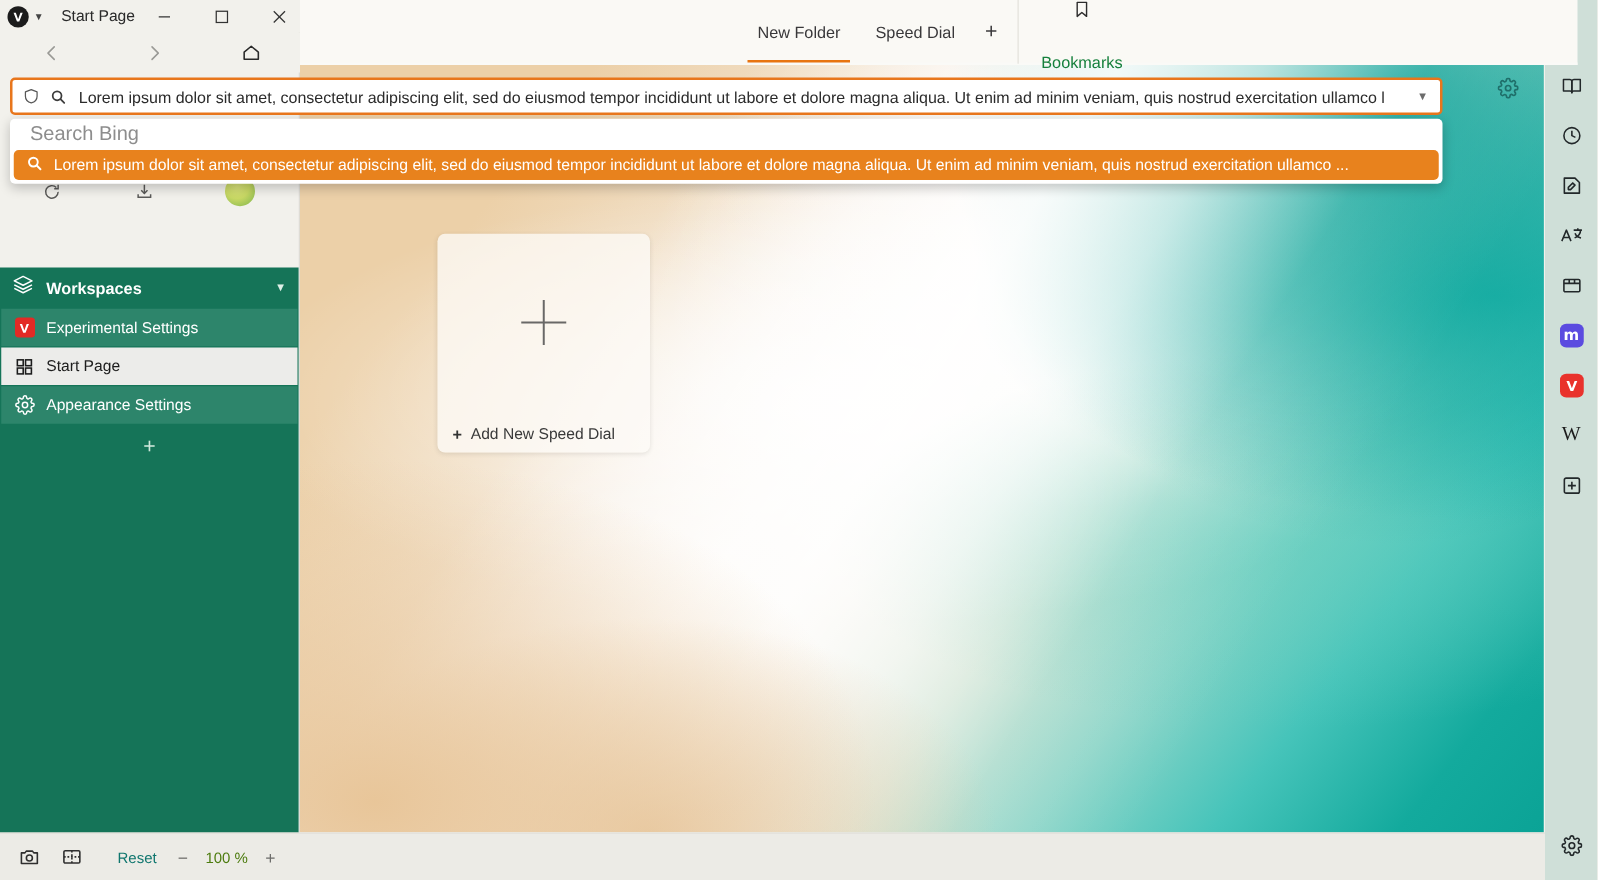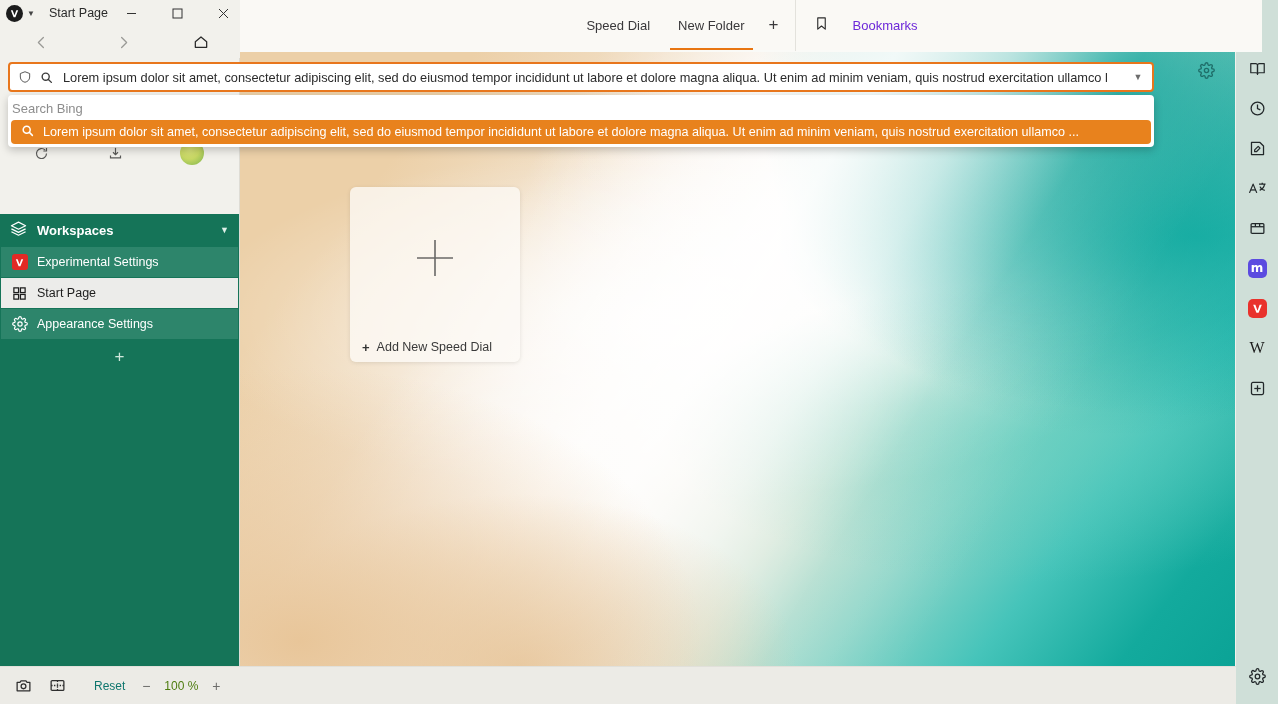--- a/index.html
+++ b/index.html
@@ -96,21 +96,21 @@
     width: 30px; height: 100%;
     display: flex; align-items: center; justify-content: center;
     font-size: 17px; color: #3b3a3c; font-weight: 300;
   }
   .tab-sep {
     width: 1px; height: 52px; background: #e3e2dc; margin: 0 6px;
   }
   .panel-link {
     height: 100%; display: flex; align-items: center;
     gap: 24px; padding: 0 12px;
-    font-size: 13px; color: #6d28d9; white-space: nowrap;
+    font-size: 13px; color: #15803d; white-space: nowrap; flex-direction: column;
   }
   .panel-link svg { flex: none; }
 
   
   .page {
     position: absolute; top: 52px; left: 240px;
     width: 995px; height: 614px;
     overflow: hidden;
     background:
       radial-gradient(circle at 88% 4%, rgba(5,160,150,.95) 0%, rgba(5,160,150,0) 34%),
@@ -266,22 +266,22 @@
     width: 1146px; height: 52px;
     background: #ffffff;
     border-radius: 4px;
     box-shadow: 0 3px 9px rgba(0,0,0,.22);
     z-index: 39;
     overflow: hidden;
     padding-top: 4px;
   }
   .dd-group {
     height: 18px; display: flex; align-items: center;
-    padding-left: 4px;
-    font-size: 13px; color: #8d8d8d;
+    padding-left: 16px;
+    font-size: 16px; color: #8d8d8d;
   }
   .dd-row {
     margin: 3px 3px 0 3px;
     height: 24px;
     background: #e8821d;
     border-radius: 4px;
     display: flex; align-items: center;
     padding: 0 10px; gap: 9px;
     color: #ffffff; font-size: 12.6px;
     white-space: nowrap; overflow: hidden;
@@ -379,25 +379,25 @@
         <circle cx="12" cy="12" r="3"></circle>
         <path d="M19.4 15a1.65 1.65 0 0 0 .33 1.82l.06.06a2 2 0 1 1-2.83 2.83l-.06-.06a1.65 1.65 0 0 0-1.82-.33 1.65 1.65 0 0 0-1 1.51V21a2 2 0 1 1-4 0v-.09A1.65 1.65 0 0 0 9 19.4a1.65 1.65 0 0 0-1.82.33l-.06.06a2 2 0 1 1-2.83-2.83l.06-.06A1.65 1.65 0 0 0 4.6 15a1.65 1.65 0 0 0-1.51-1H3a2 2 0 1 1 0-4h.09A1.65 1.65 0 0 0 4.6 9a1.65 1.65 0 0 0-.33-1.82l-.06-.06a2 2 0 1 1 2.83-2.83l.06.06A1.65 1.65 0 0 0 9 4.6a1.65 1.65 0 0 0 1-1.51V3a2 2 0 1 1 4 0v.09a1.65 1.65 0 0 0 1 1.51 1.65 1.65 0 0 0 1.82-.33l.06-.06a2 2 0 1 1 2.83 2.83l-.06.06A1.65 1.65 0 0 0 19.4 9c.14.33.4.6.73.77H21a2 2 0 1 1 0 4h-.09a1.65 1.65 0 0 0-1.51 1z"></path>
       </svg>
     </div>
   </div>
 
   <div class="col-divider"></div>
 
   <div class="tabstrip">
     <div class="tabstrip-inner">
+      <div class="dial-tab active">
+        <span>New Folder</span>
+      </div>
       <div class="dial-tab">
         <span>Speed Dial</span>
-      </div>
-      <div class="dial-tab active">
-        <span>New Folder</span>
       </div>
       <div class="dial-add">+</div>
 
       <div class="tab-sep"></div>
 
       <div class="panel-link">
         <span>
           <svg width="15" height="15" viewBox="0 0 24 24" fill="none" stroke="#2c2c2c" stroke-width="1.8" stroke-linejoin="round">
             <path d="M6 3h12v18l-6-5-6 5z"></path>
           </svg>

